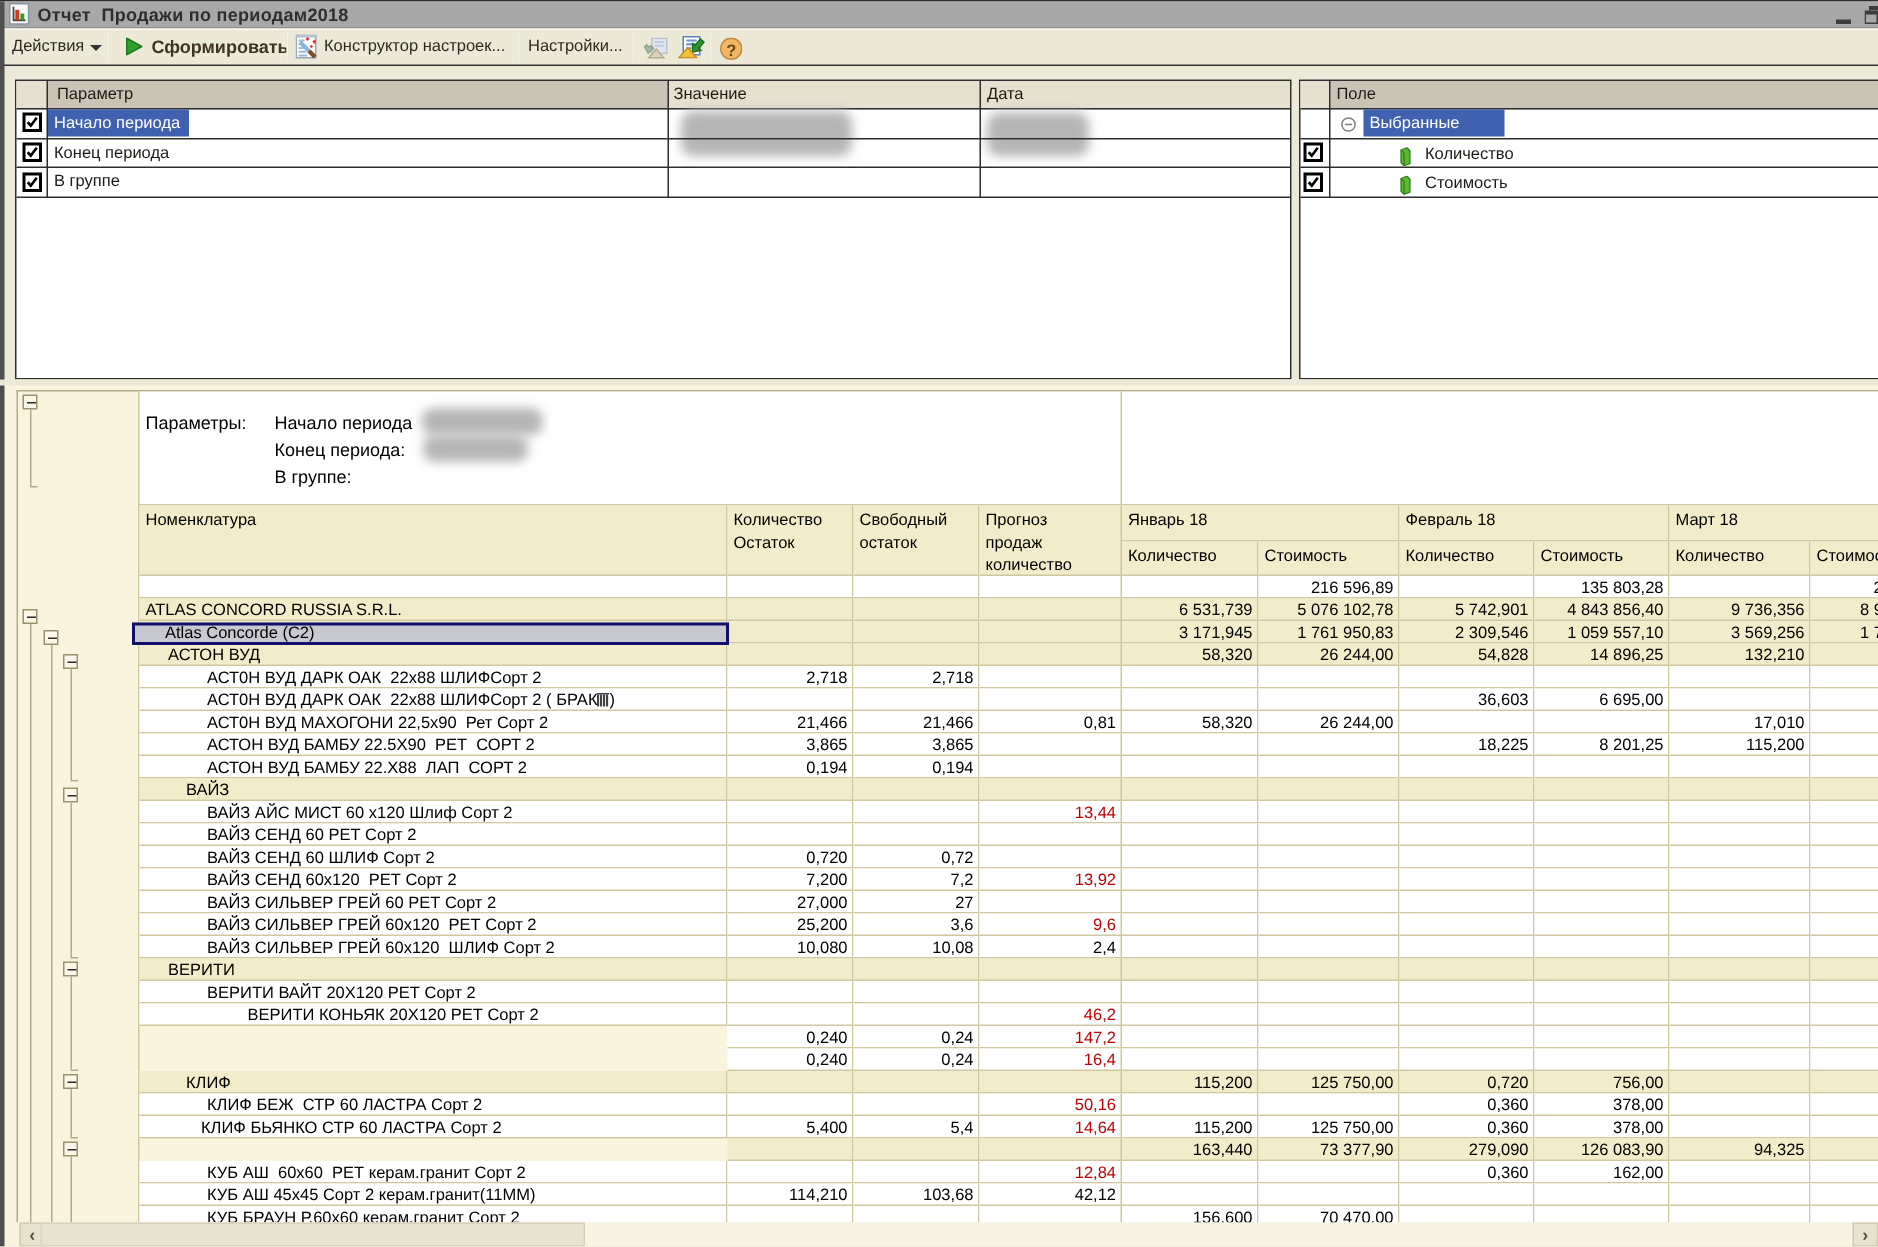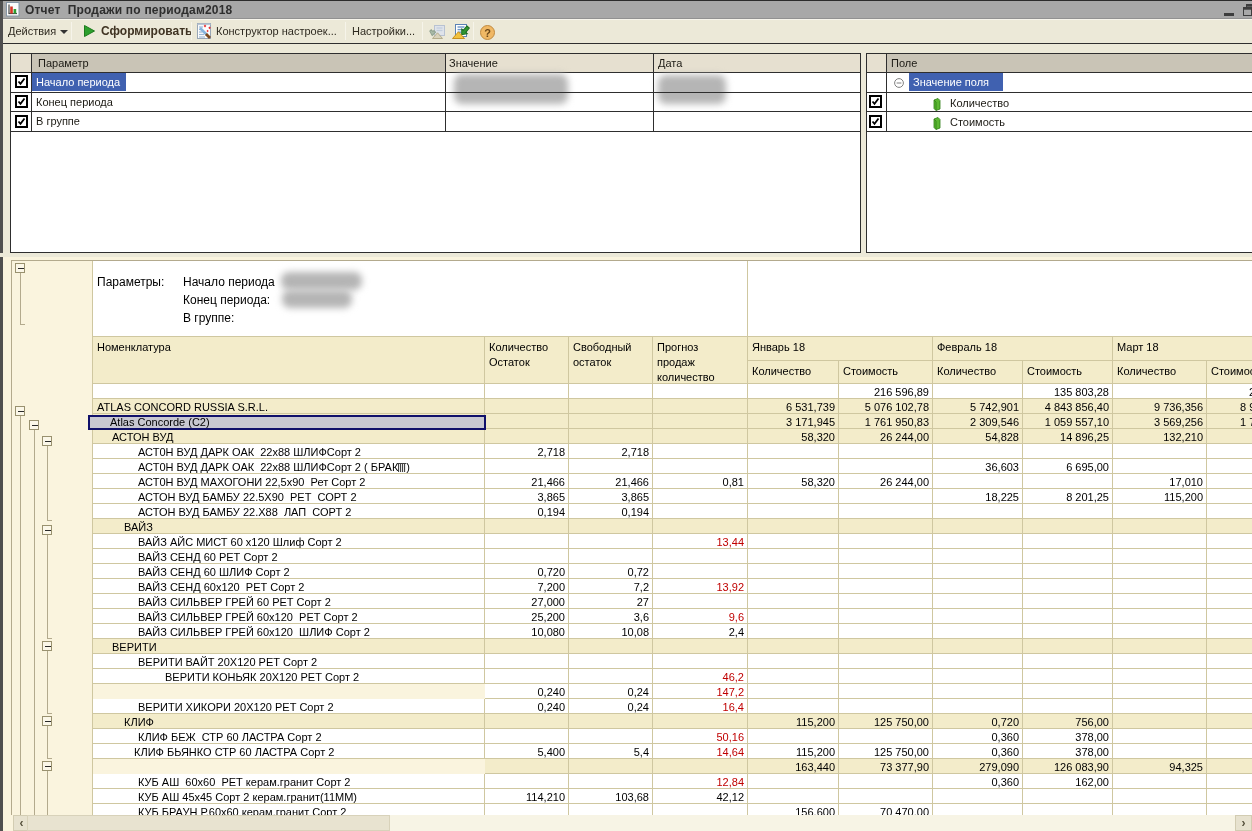--- a/index.html
+++ b/index.html
@@ -151,21 +151,21 @@
 <div class="abs gh-light" style="left:0;top:0;width:20px"></div>
 <div class="abs gtext" style="left:24px;top:3px">Поле</div>
 <div class="abs colline" style="left:19px;top:0;height:78px"></div>
 <div class="abs rowline" style="top:38px;width:386px"></div>
 <div class="abs rowline" style="top:57px;width:386px"></div>
 <div class="abs rowline" style="top:77px;width:386px"></div>
 <svg class="abs" style="left:27px;top:24px" width="10" height="10">
       <circle cx="5" cy="5" r="4.4" fill="#fff" stroke="#808080"></circle>
       <line x1="2.6" y1="5" x2="7.4" y2="5" stroke="#808080"></line>
     </svg>
-<div class="abs sel" style="left:42px;top:19px;width:94px;padding-left:4px">Значение поля</div>
+<div class="abs sel" style="left:42px;top:19px;width:94px;padding-left:4px">Выбранные керам</div>
 <div class="abs cb" style="left:2px;top:41px">
       <svg width="9" height="9" style="position:absolute;left:0;top:0">
         <path d="M1.5 4.5 L3.5 6.8 L7.5 1.5" stroke="#000" stroke-width="1.8" fill="none"></path>
       </svg>
     </div>
 <div class="abs cb" style="left:2px;top:61px">
       <svg width="9" height="9" style="position:absolute;left:0;top:0">
         <path d="M1.5 4.5 L3.5 6.8 L7.5 1.5" stroke="#000" stroke-width="1.8" fill="none"></path>
       </svg>
     </div>
@@ -430,21 +430,20 @@
 <div class="num" style="grid-row:22;grid-column:10"></div>
 <div class="num" style="grid-row:23;grid-column:2">0,240</div>
 <div class="num" style="grid-row:23;grid-column:3">0,24</div>
 <div class="num red" style="grid-row:23;grid-column:4">147,2</div>
 <div class="num" style="grid-row:23;grid-column:5"></div>
 <div class="num" style="grid-row:23;grid-column:6"></div>
 <div class="num" style="grid-row:23;grid-column:7"></div>
 <div class="num" style="grid-row:23;grid-column:8"></div>
 <div class="num" style="grid-row:23;grid-column:9"></div>
 <div class="num" style="grid-row:23;grid-column:10"></div>
-<div class="nm" style="grid-row:24;grid-column:1;padding-left:45px">ВЕРИТИ ХИКОРИ 20Х120 РЕТ Сорт 2</div>
 <div class="num" style="grid-row:24;grid-column:2">0,240</div>
 <div class="num" style="grid-row:24;grid-column:3">0,24</div>
 <div class="num red" style="grid-row:24;grid-column:4">16,4</div>
 <div class="num" style="grid-row:24;grid-column:5"></div>
 <div class="num" style="grid-row:24;grid-column:6"></div>
 <div class="num" style="grid-row:24;grid-column:7"></div>
 <div class="num" style="grid-row:24;grid-column:8"></div>
 <div class="num" style="grid-row:24;grid-column:9"></div>
 <div class="num" style="grid-row:24;grid-column:10"></div>
 <div class="nm cr" style="grid-row:25;grid-column:1;padding-left:31px">КЛИФ</div>

